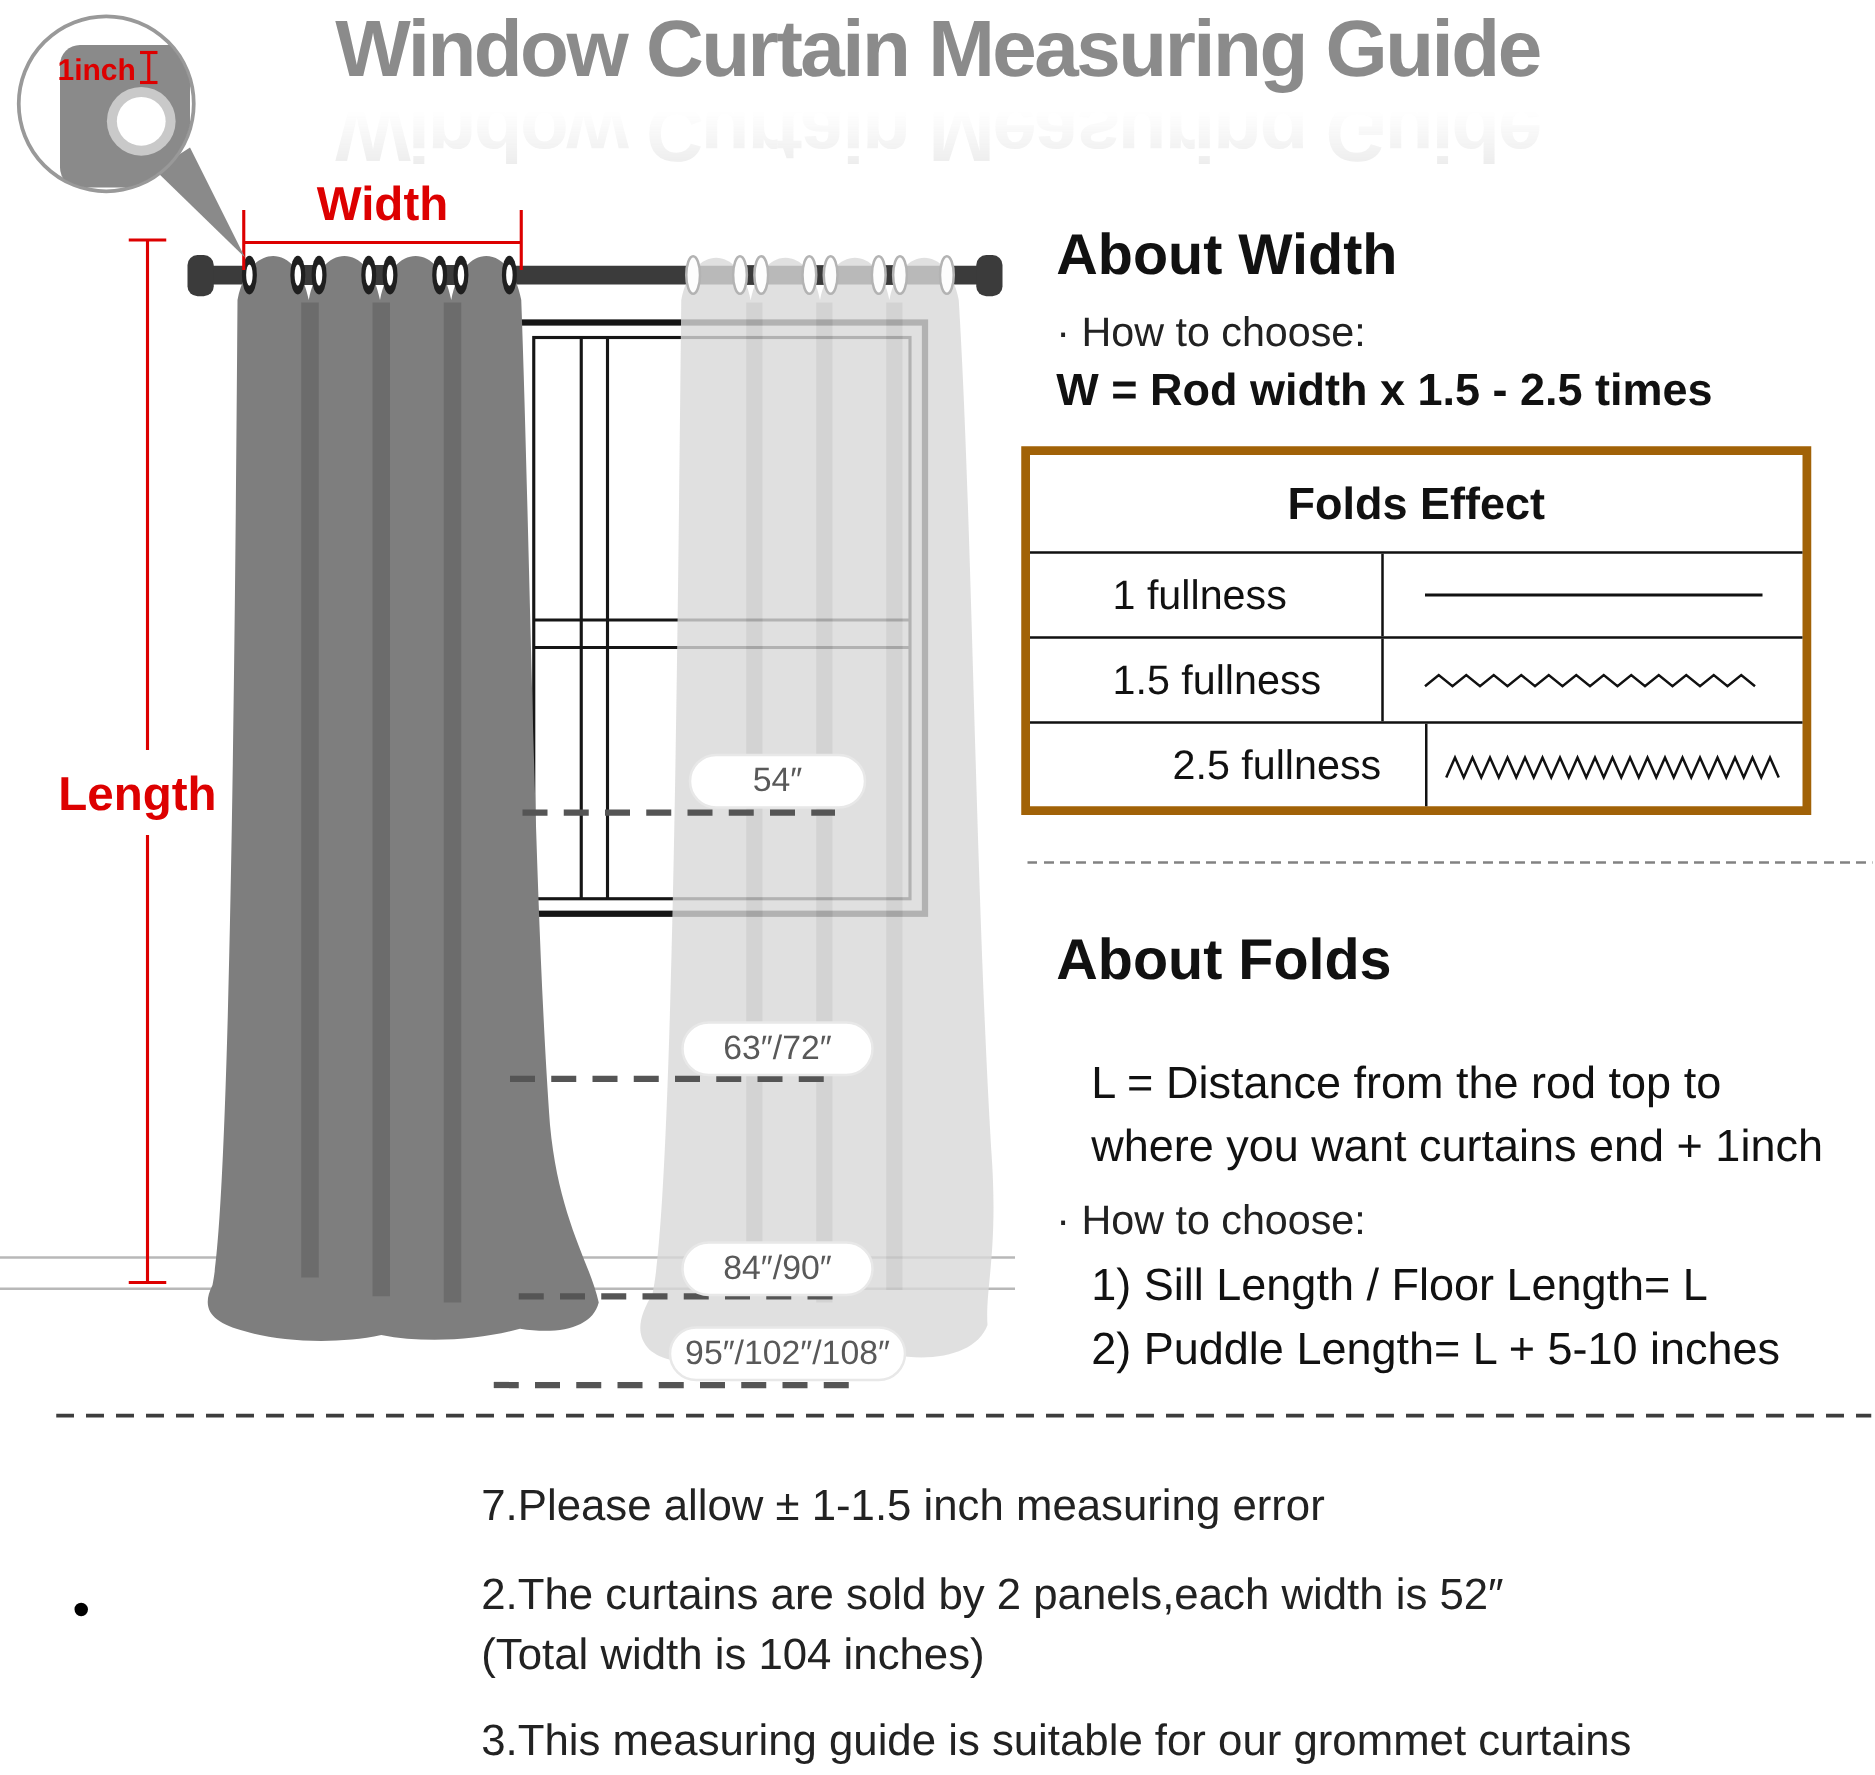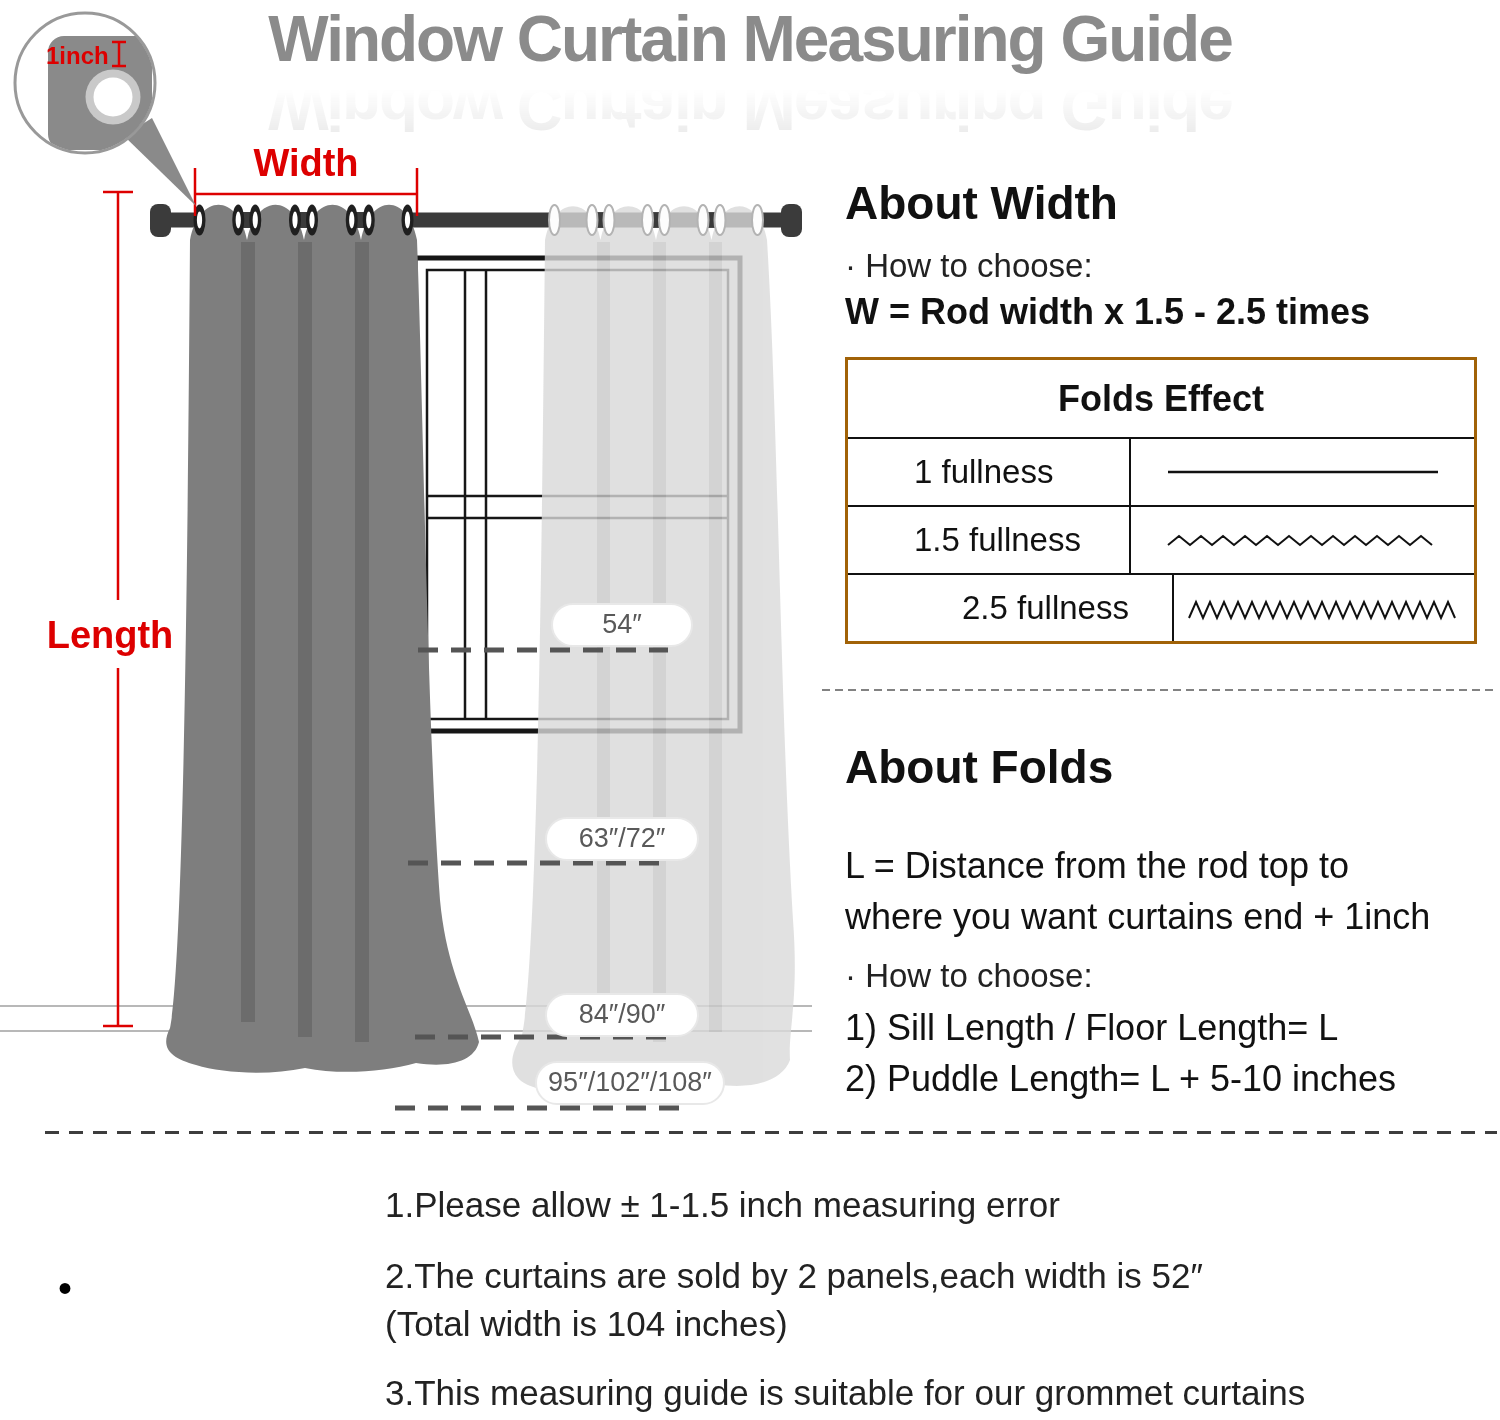--- a/index.html
+++ b/index.html
@@ -12,24 +12,24 @@
          letter-spacing:-2px;color:#8b8b8b;white-space:nowrap;}
   .title-reflection{left:0;top:70px;width:1500px;text-align:center;font-size:64px;font-weight:700;
          letter-spacing:-2px;color:#8b8b8b;white-space:nowrap;transform:scaleY(-1);opacity:.22;
          -webkit-mask-image:linear-gradient(to bottom,rgba(0,0,0,.9),transparent 75%);
          mask-image:linear-gradient(to bottom,rgba(0,0,0,.9),transparent 75%);}
 
   
   .h2{font-size:46px;font-weight:700;color:#111;white-space:nowrap;}
   .bullet-line{font-size:33px;color:#222;white-space:nowrap;}
   .formula{font-size:36px;font-weight:600;color:#111;white-space:nowrap;}
-  .body-line{font-size:36px;font-weight:500;color:#111;white-space:nowrap;}
-
-  
-  .folds-table{left:845px;top:357px;width:632px;border:3px solid #a16207;box-sizing:border-box;}
+  .body-line{font-size:36px;font-weight:500;color:#111;white-space:nowrap;margin-left:28px;}
+
+  
+  .folds-table{left:817px;top:357px;width:632px;border:7px solid #a16207;box-sizing:border-box;}
   .folds-header{height:77px;border-bottom:2px solid #111;display:flex;align-items:center;justify-content:center;
                 font-size:36px;font-weight:700;color:#111;}
   .folds-row{height:66px;border-bottom:2px solid #111;display:flex;}
   .folds-row:last-child{border-bottom:none;margin-left:48px;}
   .folds-label{width:283px;border-right:2px solid #111;display:flex;align-items:center;
                padding-left:66px;box-sizing:border-box;font-size:33px;color:#111;}
   .folds-glyph{flex:1;display:flex;align-items:center;justify-content:center;}
 
   
   .dotted-sep{left:822px;top:689px;width:676px;height:2px;
@@ -228,18 +228,18 @@
   <div class="abs h2" style="left:845px;top:740px;">About Folds</div>
   <div class="abs body-line" style="left:845px;top:845px;">L = Distance from the rod top to</div>
   <div class="abs body-line" style="left:845px;top:896px;">where you want curtains end + 1inch</div>
   <div class="abs bullet-line" style="left:845px;top:957px;">· How to choose:</div>
   <div class="abs body-line" style="left:845px;top:1007px;">1)  Sill Length / Floor Length= L</div>
   <div class="abs body-line" style="left:845px;top:1058px;">2)  Puddle Length= L + 5-10 inches</div>
 
   <div class="abs long-dash-sep"></div>
 
   <div class="abs note-bullet">•</div>
-  <div class="abs note-item" style="top:1185px;">1.Please allow ± 1-1.5 inch measuring error</div>
+  <div class="abs note-item" style="top:1185px;">7.Please allow ± 1-1.5 inch measuring error</div>
   <div class="abs note-item" style="top:1256px;">2.The curtains are sold by 2 panels,each width is 52″</div>
   <div class="abs note-item" style="top:1304px;">(Total width is 104 inches)</div>
   <div class="abs note-item" style="top:1373px;">3.This measuring guide is suitable for our grommet curtains</div>
 
 </div>
 
 </body></html>

